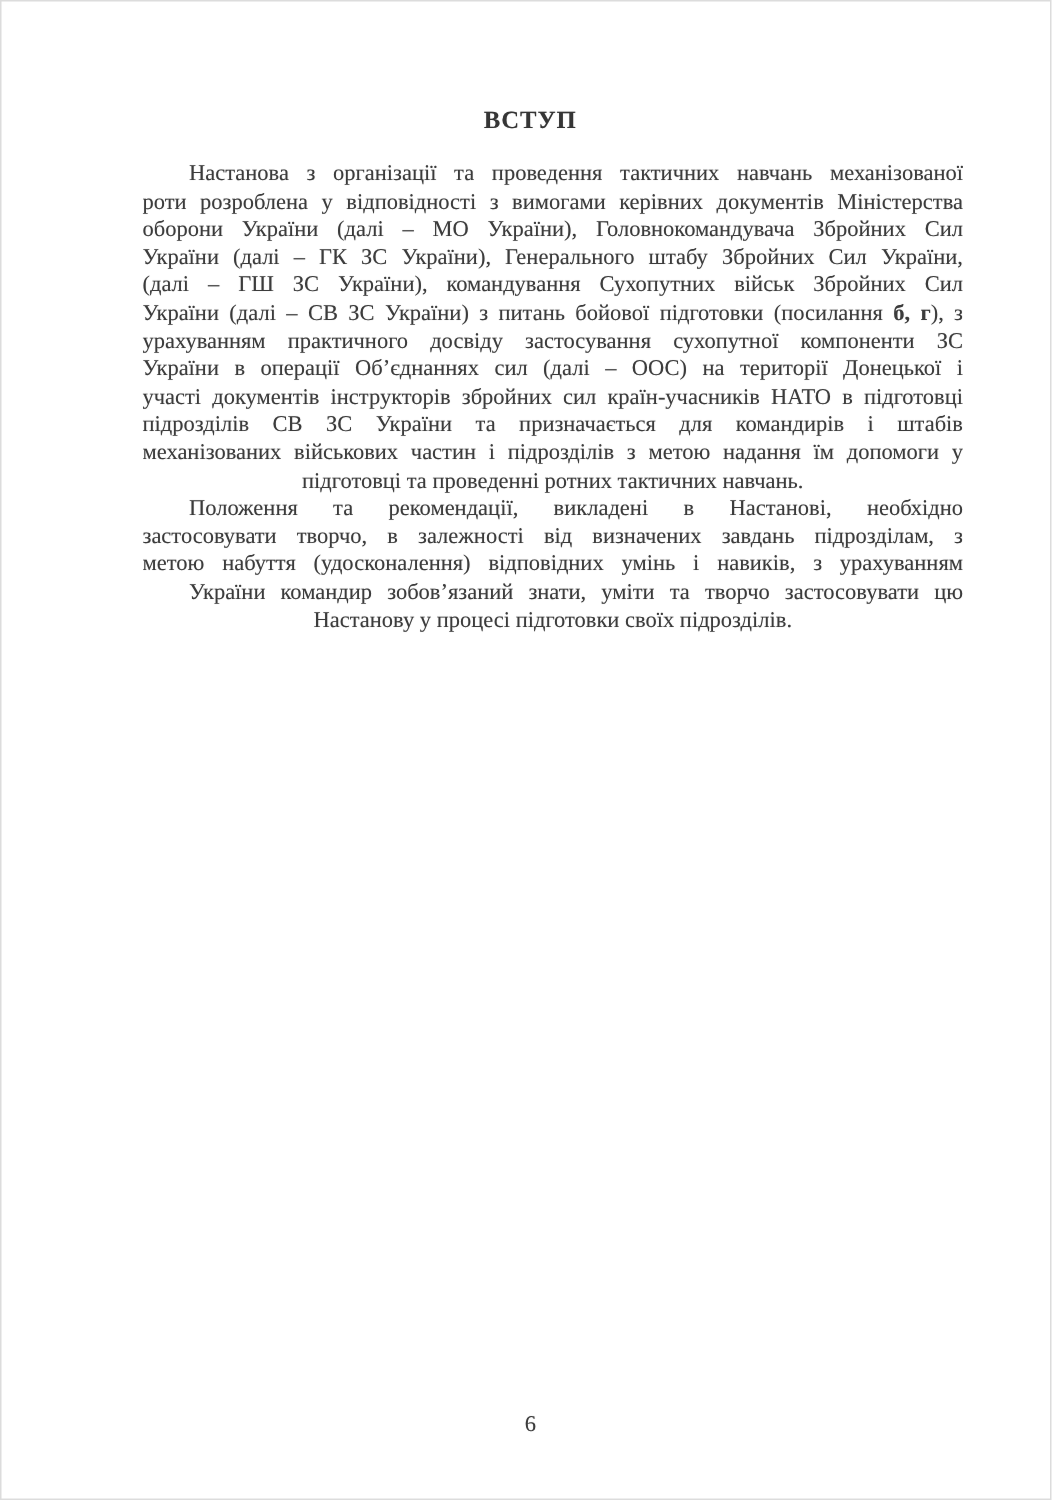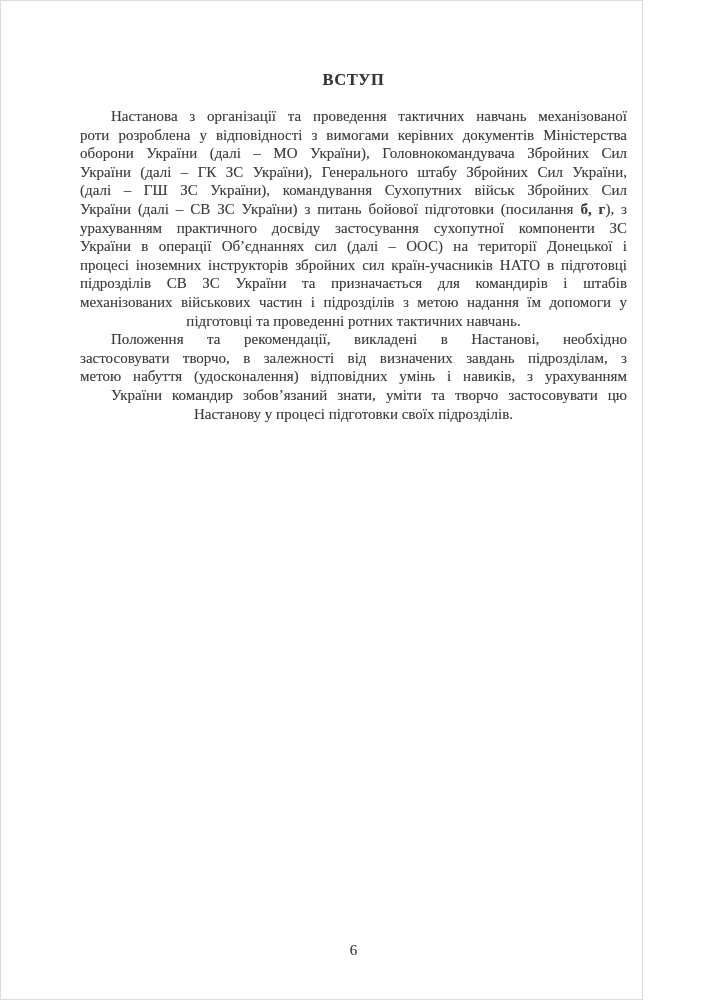--- a/index.html
+++ b/index.html
@@ -2,21 +2,21 @@
 <html lang="uk" style="--page-bg: #ffffff; --page-border: #dcdcdc; --text-color: #3c3c3c; --title-color: #353535;"><head>
 <meta charset="utf-8">
 <style>
   html, body {
     margin: 0;
     padding: 0;
     background: #ffffff;
   }
   .page {
     position: relative;
-    width: 643px;
+    width: 701px;
     height: 1000px;
     box-sizing: border-box;
     background: var(--page-bg, #ffffff);
     border: 1px solid var(--page-border, #dcdcdc);
     font-family: "Liberation Serif", serif;
     color: var(--text-color, #3c3c3c);
     text-shadow: 0 0 0.6px rgba(80,80,80,0.45);
     overflow: hidden;
   }
   .doc-title {
@@ -25,21 +25,21 @@
     top: 69px;
     width: 547px;
     text-align: center;
     font-weight: bold;
     font-size: 16.5px;
     letter-spacing: 0.6px;
     color: var(--title-color, #353535);
   }
   .doc-body {
     position: absolute;
-    left: 79px;
+    left: 94px;
     top: 106px;
     width: 547px;
     font-size: 15px;
   }
   .paragraph {
     margin: 0;
   }
   .line {
     height: 18.6px;
     line-height: 18.6px;
@@ -77,21 +77,21 @@
   <div class="doc-body">
       <div class="paragraph">
         <div class="line j indent"><span>Настанова з організації та проведення тактичних навчань механізованої</span></div>
         <div class="line j"><span>роти розроблена у відповідності з вимогами керівних документів Міністерства</span></div>
         <div class="line j"><span>оборони України (далі – МО України), Головнокомандувача Збройних Сил</span></div>
         <div class="line j"><span>України (далі – ГК ЗС України), Генерального штабу Збройних Сил України,</span></div>
         <div class="line j"><span>(далі – ГШ ЗС України), командування Сухопутних військ Збройних Сил</span></div>
         <div class="line j"><span>України (далі – СВ ЗС України) з питань бойової підготовки (посилання </span><span class="bold">б, г</span><span>), з</span></div>
         <div class="line j"><span>урахуванням практичного досвіду застосування сухопутної компоненти ЗС</span></div>
         <div class="line j"><span>України в операції Об’єднаннях сил (далі – ООС) на території Донецької і</span></div>
-        <div class="line j"><span>процесі іноземних інструкторів збройних сил країн-учасників НАТО в підготовці</span></div>
+        <div class="line j"><span>участі документів інструкторів збройних сил країн-учасників НАТО в підготовці</span></div>
         <div class="line j"><span>підрозділів СВ ЗС України та призначається для командирів і штабів</span></div>
         <div class="line j"><span>механізованих військових частин і підрозділів з метою надання їм допомоги у</span></div>
         <div class="line"><span>підготовці та проведенні ротних тактичних навчань.</span></div>
       </div>
       <div class="paragraph">
         <div class="line j indent"><span>Положення та рекомендації, викладені в Настанові, необхідно</span></div>
         <div class="line j"><span>застосовувати творчо, в залежності від визначених завдань підрозділам, з</span></div>
         <div class="line j"><span>метою набуття (удосконалення) відповідних умінь і навиків, з урахуванням</span></div>
       </div>
       <div class="paragraph">

